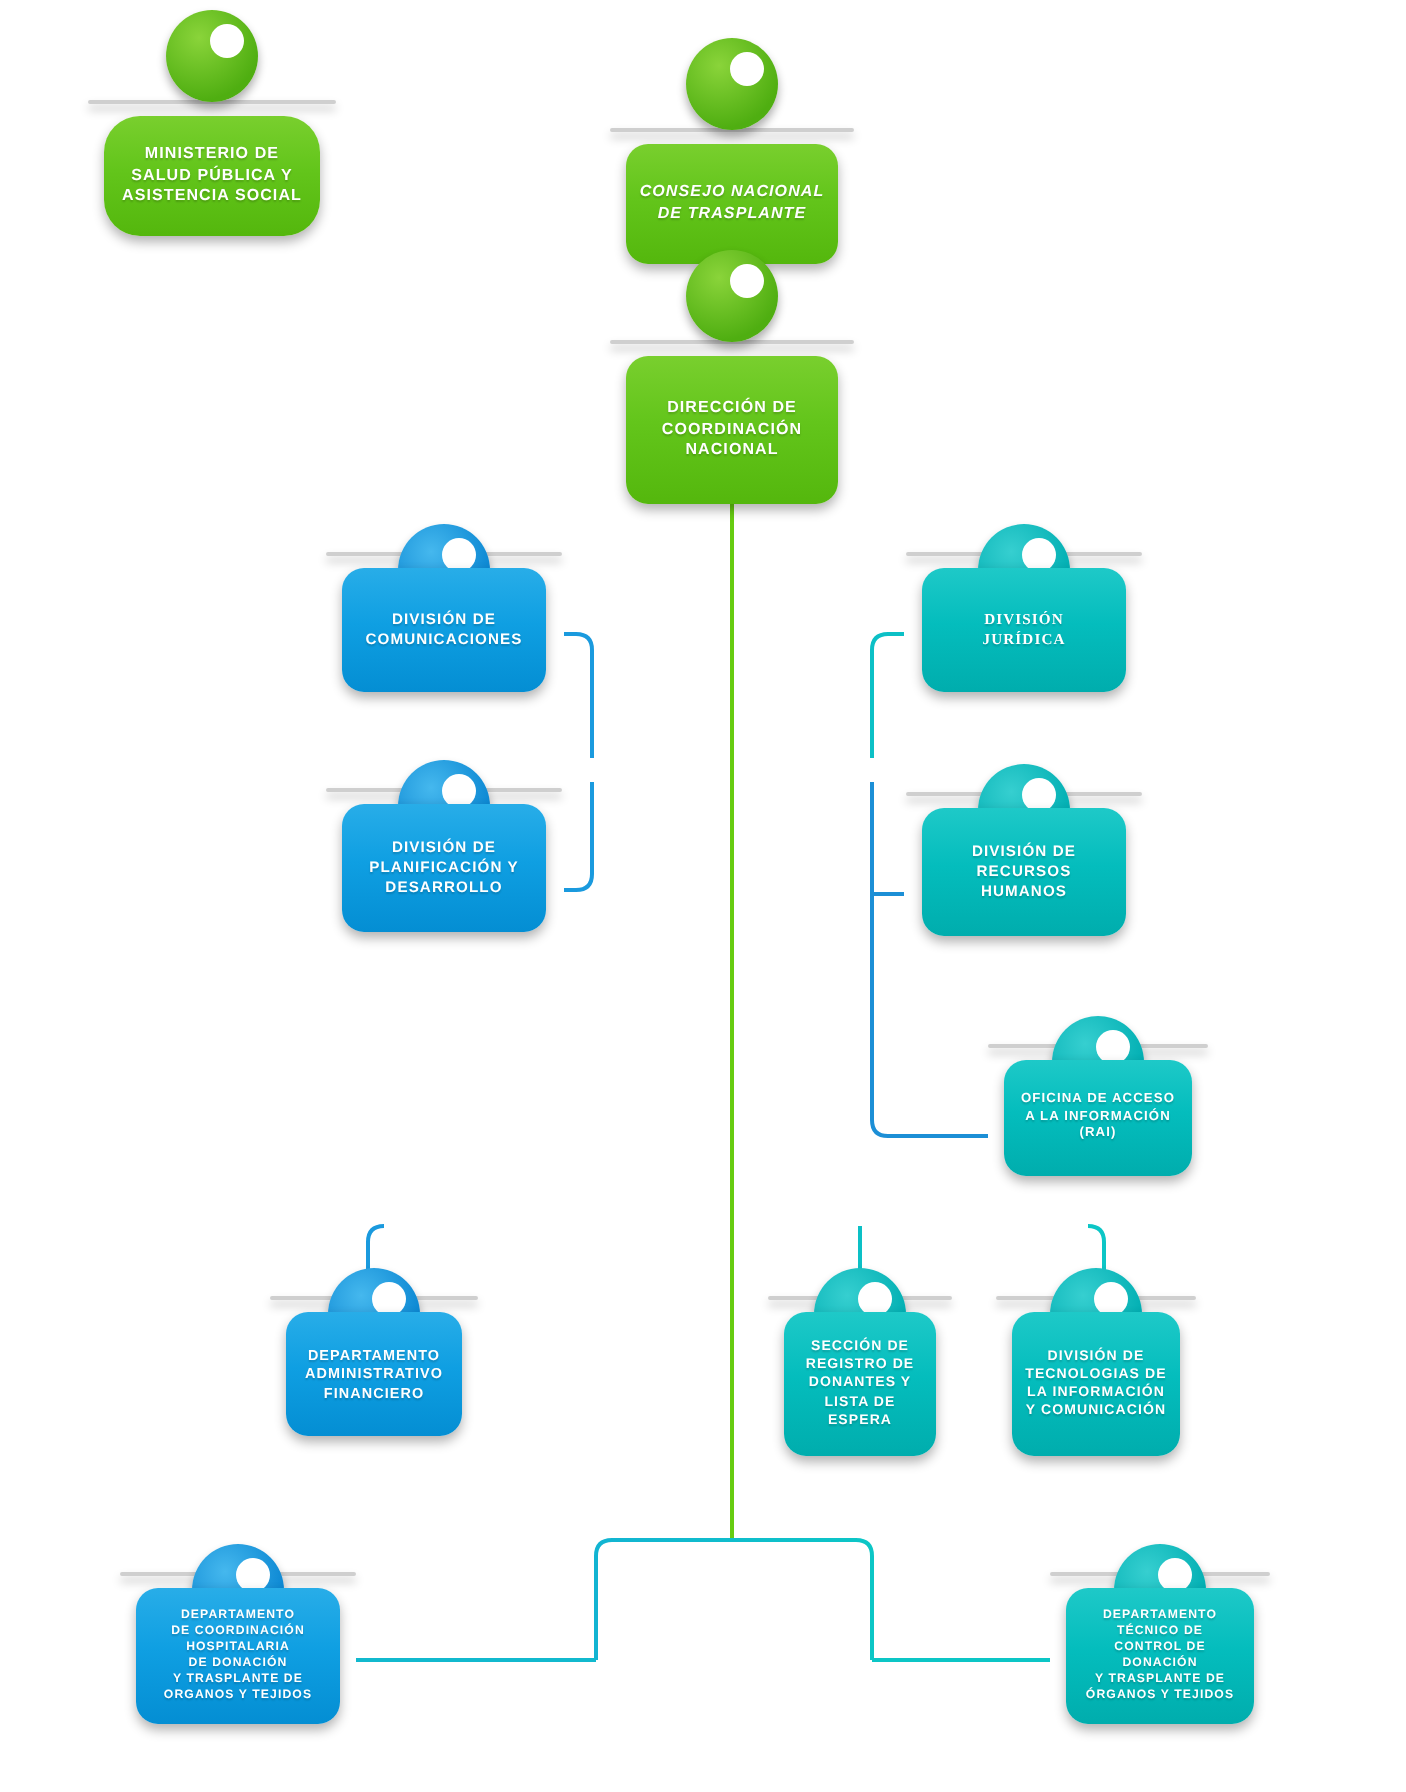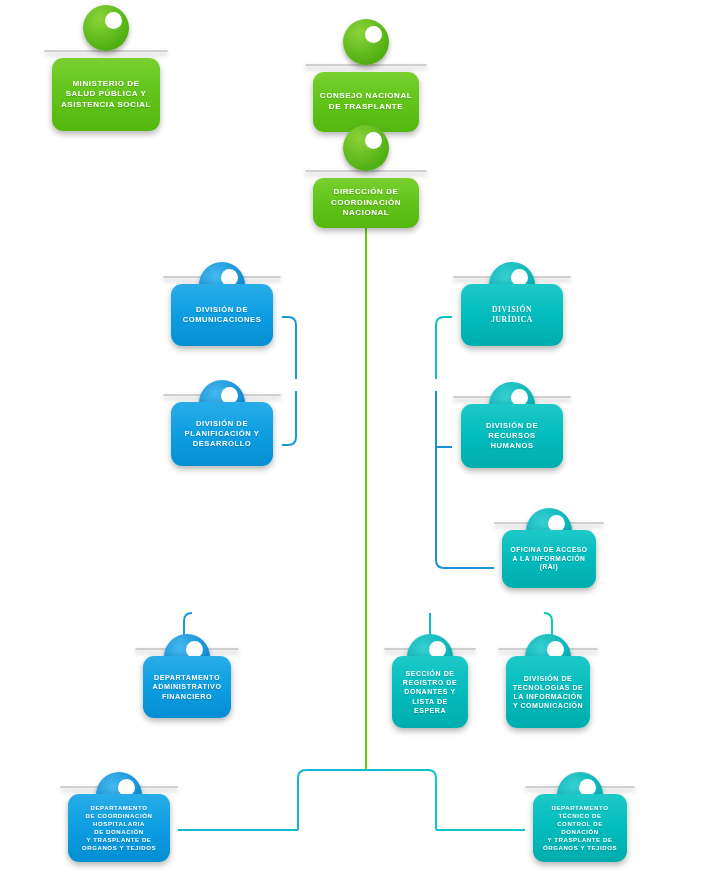--- a/index.html
+++ b/index.html
@@ -56,29 +56,29 @@
   .green .card{background:linear-gradient(180deg,#79cf2e 0%,#63c51b 45%,#54b70d 100%);}
 
   .blue .tab{background:radial-gradient(circle at 36% 30%,#45b8ee,#0a86d2 72%);}
   .blue .card{background:linear-gradient(180deg,#28ade8 0%,#0f9fe2 45%,#048ed3 100%);}
 
   .teal .tab{background:radial-gradient(circle at 36% 30%,#36cfd0,#00aeb2 72%);}
   .teal .card{background:linear-gradient(180deg,#1ec9c8 0%,#04bdbd 45%,#00adad 100%);}
 
   
   #n-ministerio{left:44px;  top:36px;  width:124px;}
-  #n-ministerio .card{height:73px;}
+  #n-ministerio .card{height:60px;border-radius:18px;}
   #n-ministerio .card span{font-size:8px;}
 
   #n-consejo{left:305px; top:50px;  width:122px;}
-  #n-consejo .card{height:60px;}
+  #n-consejo .card{height:60px;font-style:italic;}
   #n-consejo .card span{font-size:8px;}
 
   #n-direccion{left:305px; top:156px; width:122px;}
-  #n-direccion .card{height:50px;}
+  #n-direccion .card{height:74px;}
   #n-direccion .card span{font-size:8px;}
 
   #n-comunicaciones{left:163px; top:262px; width:118px;}
   #n-comunicaciones .card{height:62px;}
   #n-comunicaciones .card span{font-size:7.6px;}
 
   #n-planificacion{left:163px; top:380px; width:118px;}
   #n-planificacion .card{height:64px;}
   #n-planificacion .card span{font-size:7.6px;}
 

